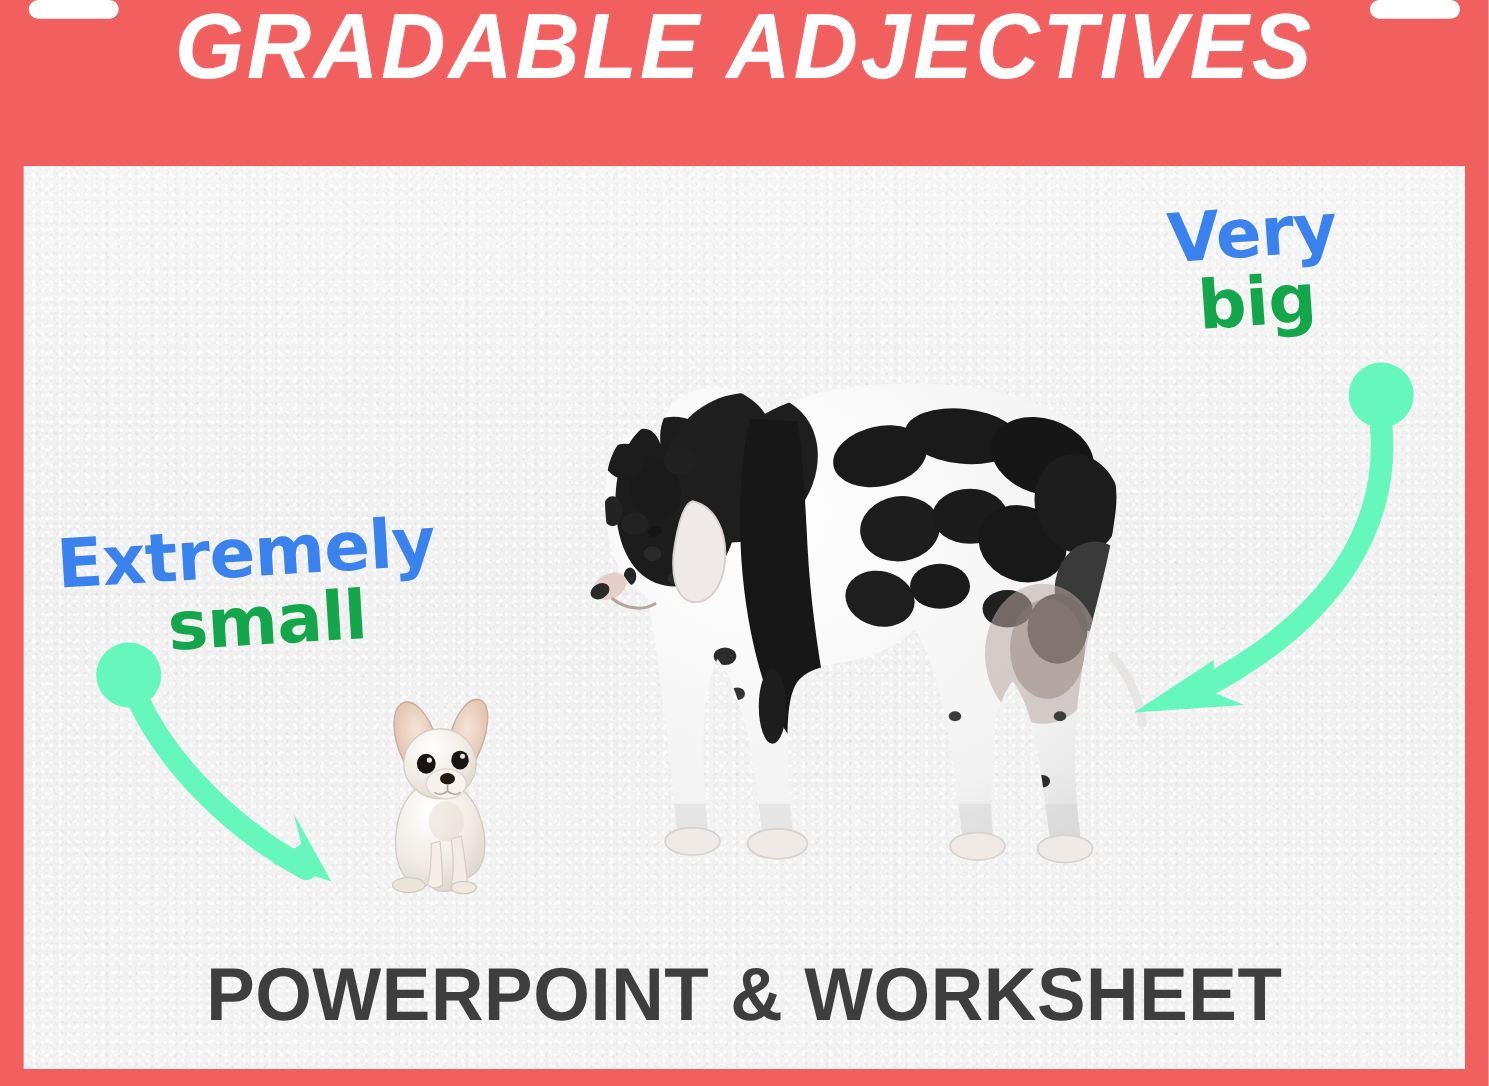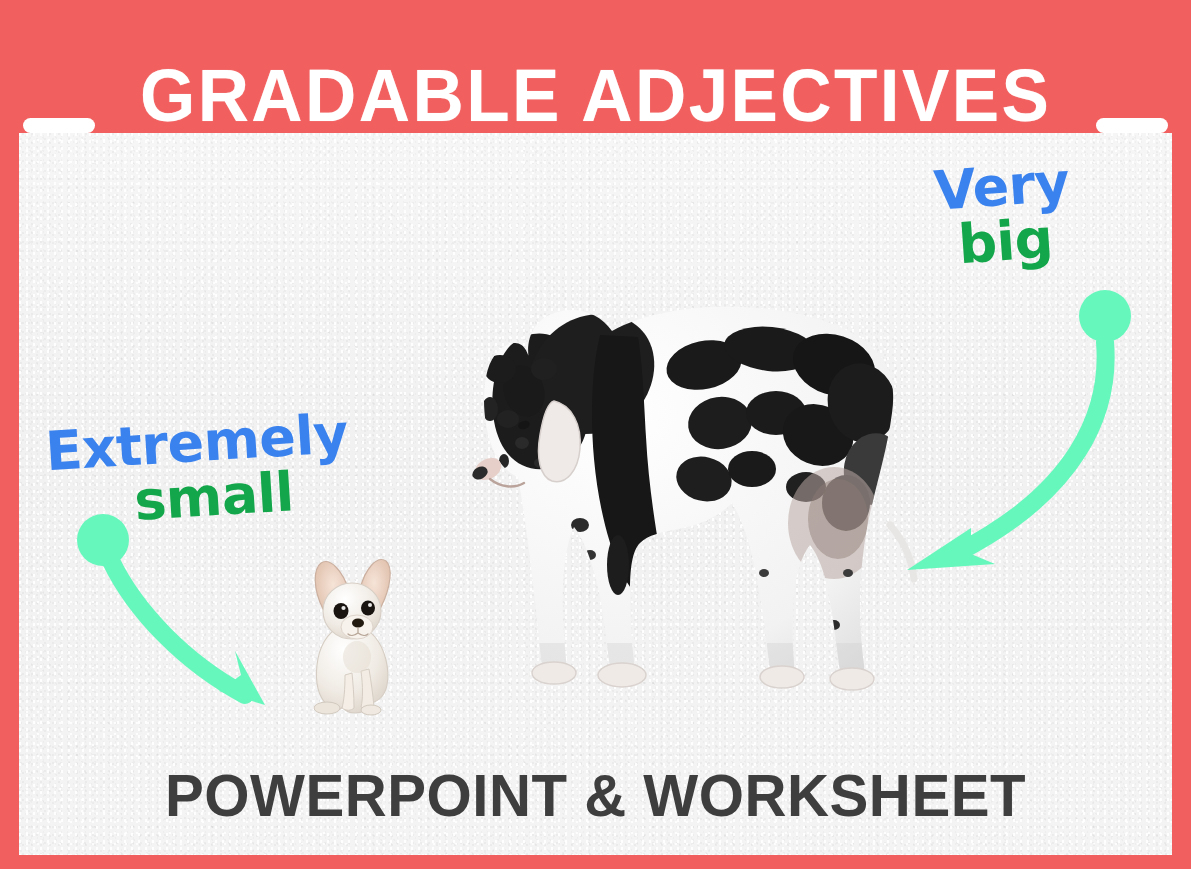--- a/index.html
+++ b/index.html
@@ -12,22 +12,23 @@
   #poster {
     position:relative;
     width:1191px; height:869px;
     background:#F25F5F;
   }
 
   
   #header-banner {
     position:absolute;
     left:0; top:0; width:1191px; height:133px;
-    display:flex; align-items:flex-end; justify-content:center;
+    display:flex; align-items:flex-start; justify-content:center;
     gap:26px;
+    font-style:italic;
   }
   .title-dash {
     width:72px; height:15px;
     background:#FFFFFF;
     border-radius:8px;
     flex:0 0 auto;
   }
   #poster-title {
     color:#FFFFFF;
     font-family:"Liberation Sans Narrow","Liberation Sans",sans-serif;

